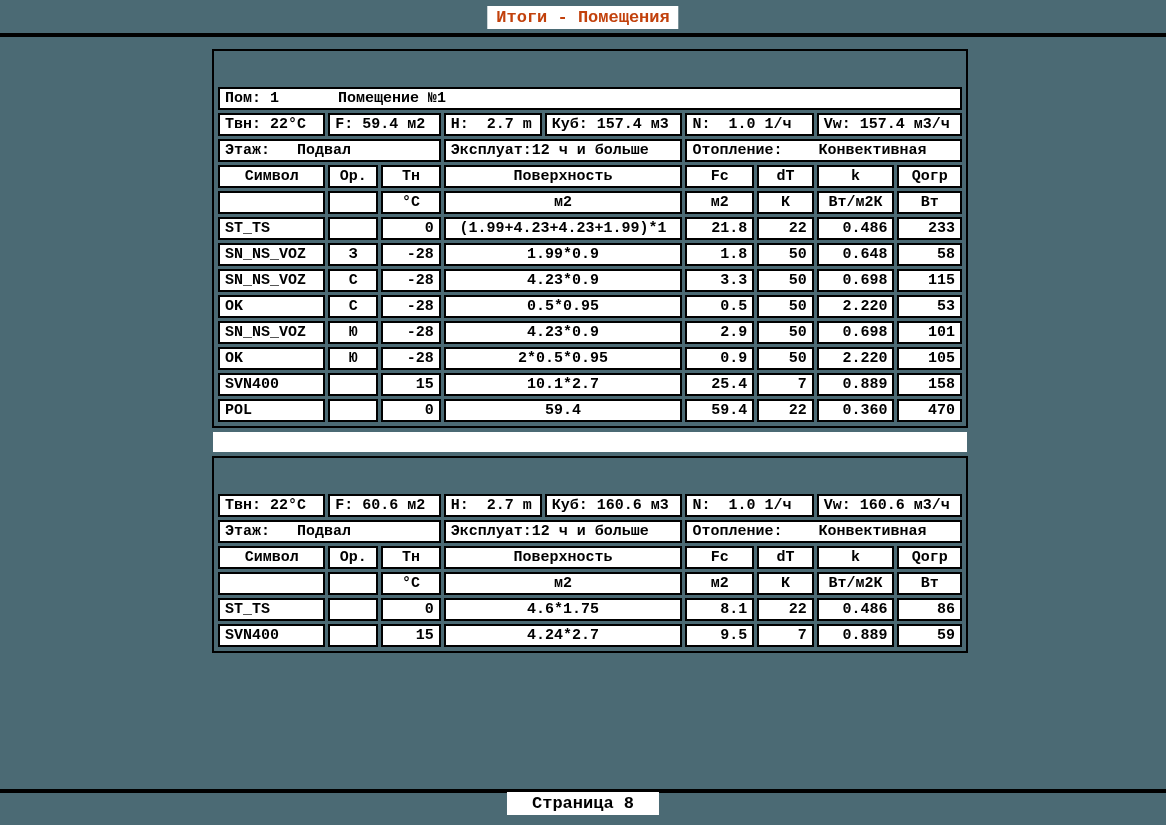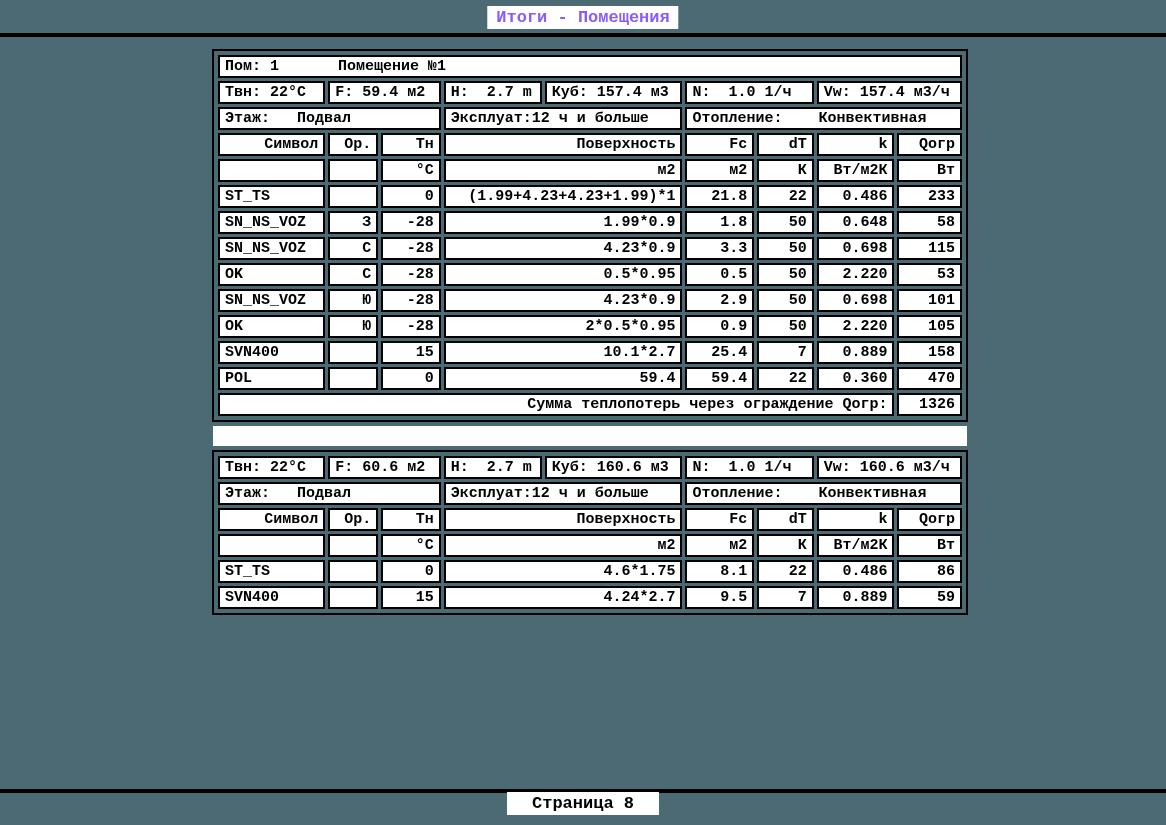--- a/index.html
+++ b/index.html
@@ -3,33 +3,33 @@
 <meta charset="utf-8">
 <style>
   html,body{margin:0;padding:0;}
   body{width:1166px;height:825px;overflow:hidden;
        font-family:"Liberation Mono","DejaVu Sans Mono",monospace;}
   .screen{position:absolute;left:0;top:0;width:1166px;height:825px;background:#4B6A74;}
   .hline{position:absolute;left:0;width:1166px;height:4px;background:#000;}
   .hline-top{top:33px;}
   .hline-bottom{top:789px;}
   .title-box{position:absolute;top:6px;left:50%;transform:translateX(-50%);
-             background:#fff;color:#8b5cf6;font-weight:bold;font-size:17px;line-height:21px;
+             background:#fff;color:#c2410c;font-weight:bold;font-size:17px;line-height:21px;
              padding:1px 9px;white-space:pre;}
   .footer-box{position:absolute;top:792px;left:50%;transform:translateX(-50%);
               background:#fff;color:#000;font-weight:bold;font-size:17px;line-height:21px;
               padding:1px 25px;white-space:pre;}
   .content{position:absolute;left:212px;top:49px;width:756px;}
   .room-block{border:2px solid #000;padding:1px;}
   .gap-strip{background:#fff;height:20px;margin:4px 1px;}
-  table.rt{border-collapse:separate;border-spacing:3px;table-layout:fixed;width:100%;}
+  table.rt{border-collapse:separate;border-spacing:3px;table-layout:fixed;width:100%;margin-top:32px;}
   table.rt td{background:#fff;border:2px solid #000;padding:0 5px;height:19px;
               line-height:19px;font-weight:bold;font-size:15px;color:#000;
               white-space:pre;overflow:hidden;}
-  .al{text-align:left;} .ac{text-align:right;} .ar{text-align:right;}
+  .al{text-align:left;} .ac{text-align:center;} .ar{text-align:right;}
   .room-id{display:inline-block;width:113px;}
 </style>
 </head>
 <body>
 
 <div class="screen" style="background: rgb(75, 106, 116);">
 
   <div class="title-box">Итоги - Помещения</div>
   <div class="hline hline-top"></div>
 
@@ -160,24 +160,20 @@
             <tr>
               <td colspan="1" class="al">POL</td>
               <td colspan="1" class="ac"></td>
               <td colspan="1" class="ar">0</td>
               <td colspan="2" class="ac">59.4</td>
               <td colspan="1" class="ar">59.4</td>
               <td colspan="1" class="ar">22</td>
               <td colspan="1" class="ar">0.360</td>
               <td colspan="1" class="ar">470</td>
             </tr>
-            <tr>
-              <td colspan="8" class="ar">Сумма теплопотерь через ограждение Qогр:</td>
-              <td class="ar">1326</td>
-            </tr>
           </tbody>
       </table>
     </div>
 
     <div class="gap-strip"></div>
 
     <div class="room-block">
       <table class="rt">
         <colgroup>
           <col style="width:14.8%">

